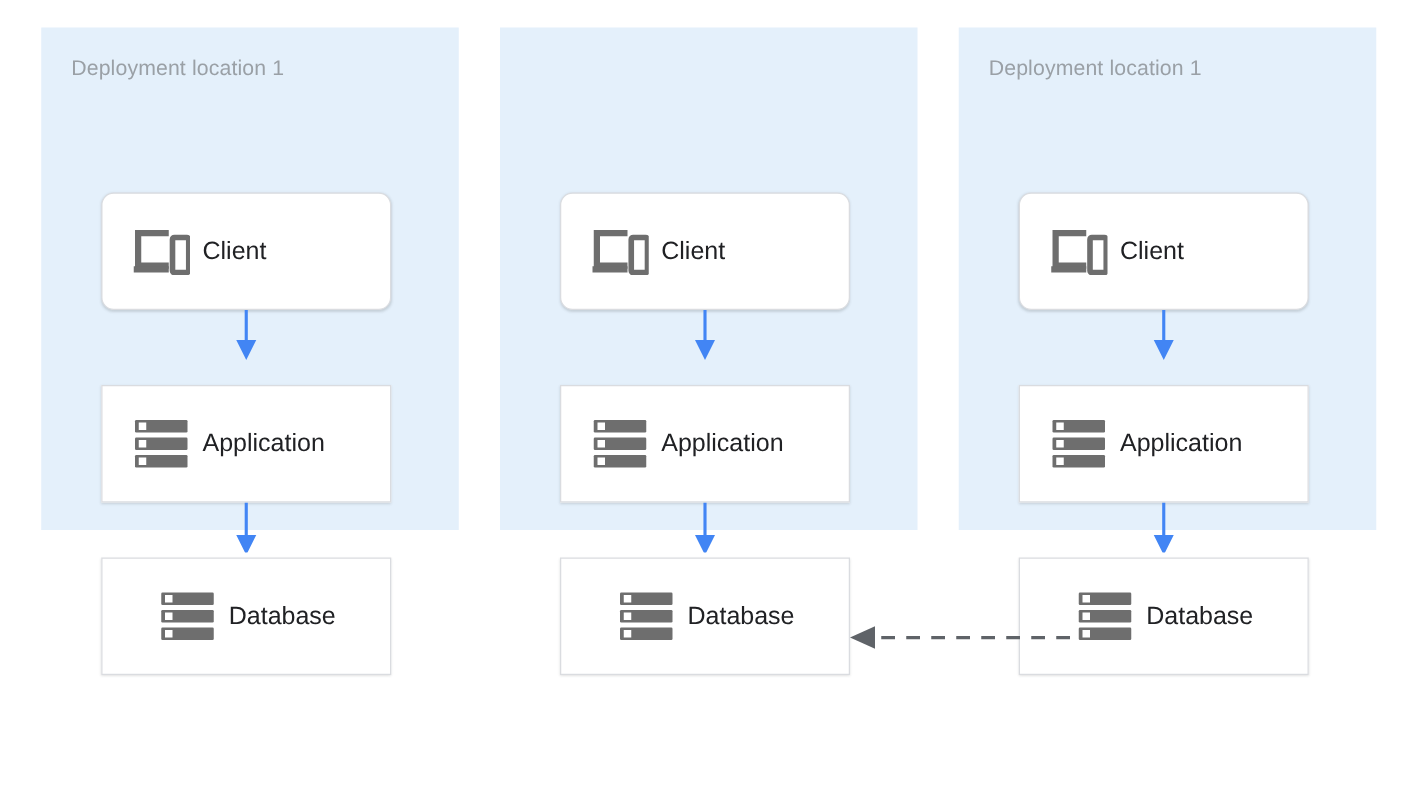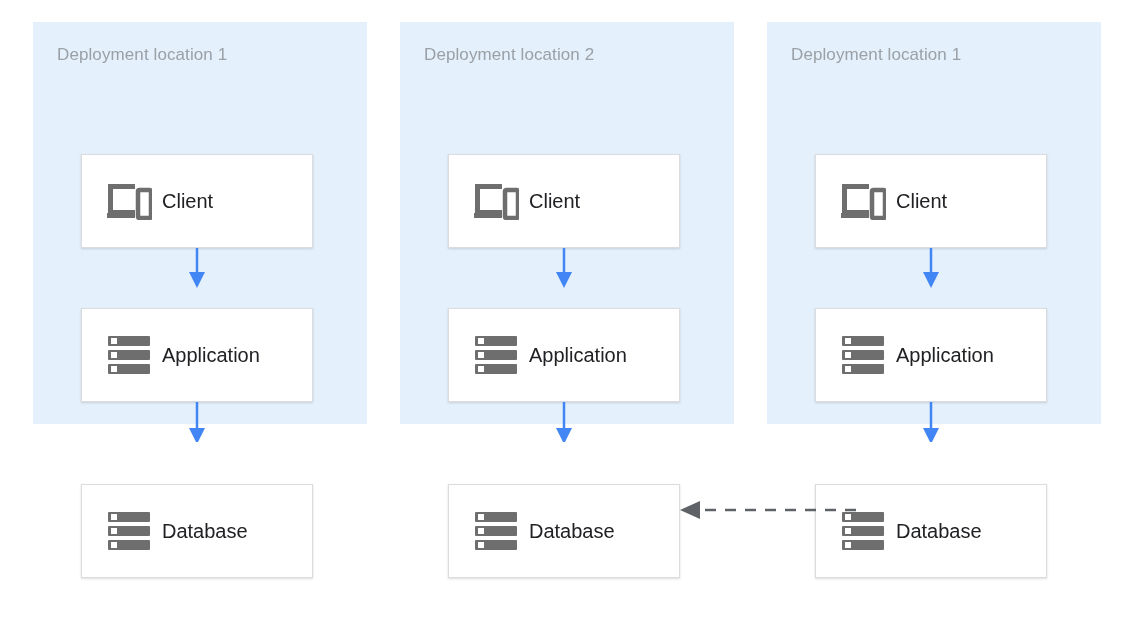--- a/index.html
+++ b/index.html
@@ -51,23 +51,23 @@
     width: 232px;
     height: 94px;
     left: 48px;
     background: #ffffff;
     border: 1px solid #dadce0;
     box-sizing: border-box;
     box-shadow: 0 1px 2px rgba(60,64,67,0.18);
     display: flex;
     align-items: center;
   }
-  .node-client { top: 132px; }
+  .node-client { top: 132px; border-radius: 10px; }
   .node-app    { top: 286px; }
-  .node-db     { top: 462px; }
+  .node-db     { top: 424px; padding-left: 21px; }
 
   .node-icon {
     width: 54px;
     margin-left: 20px;
     margin-right: 6px;
     flex: 0 0 auto;
     display: flex;
     align-items: center;
     justify-content: center;
   }
@@ -170,21 +170,20 @@
           <div class="server-bar"></div>
           <div class="server-bar"></div>
           <div class="server-bar"></div>
         </div>
       </div>
       <div class="node-label">Database</div>
     </div>
   </div>
 
   <div class="panel" id="panel-1">
-    <div class="panel-title">Deployment location 2</div>
 
     <div class="node node-client">
       <div class="node-icon">
         <svg class="client-icon" viewBox="0 0 46 38" xmlns="http://www.w3.org/2000/svg">
           <path d="M2 2 h27 v5 H7 v21 h22 v5 H2 z" fill="#6e6e6e"></path>
           <rect x="1" y="31" width="28" height="5" fill="#6e6e6e"></rect>
           <rect x="32" y="8" width="13" height="28" rx="1.5" fill="none" stroke="#6e6e6e" stroke-width="4.5"></rect>
         </svg>
       </div>
       <div class="node-label">Client</div>

